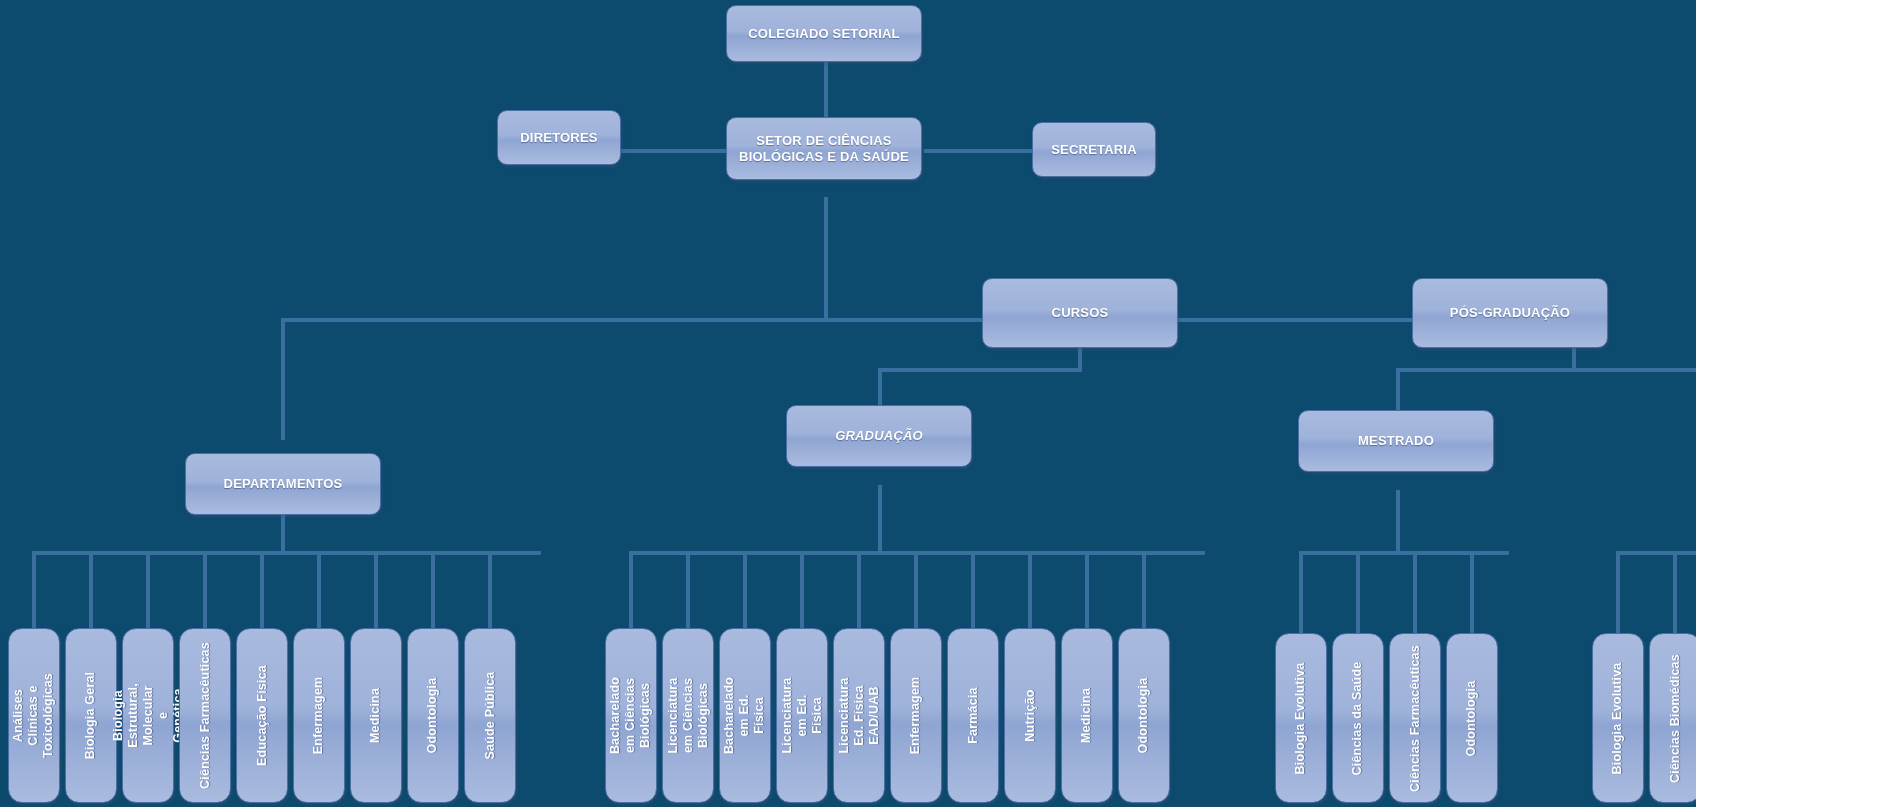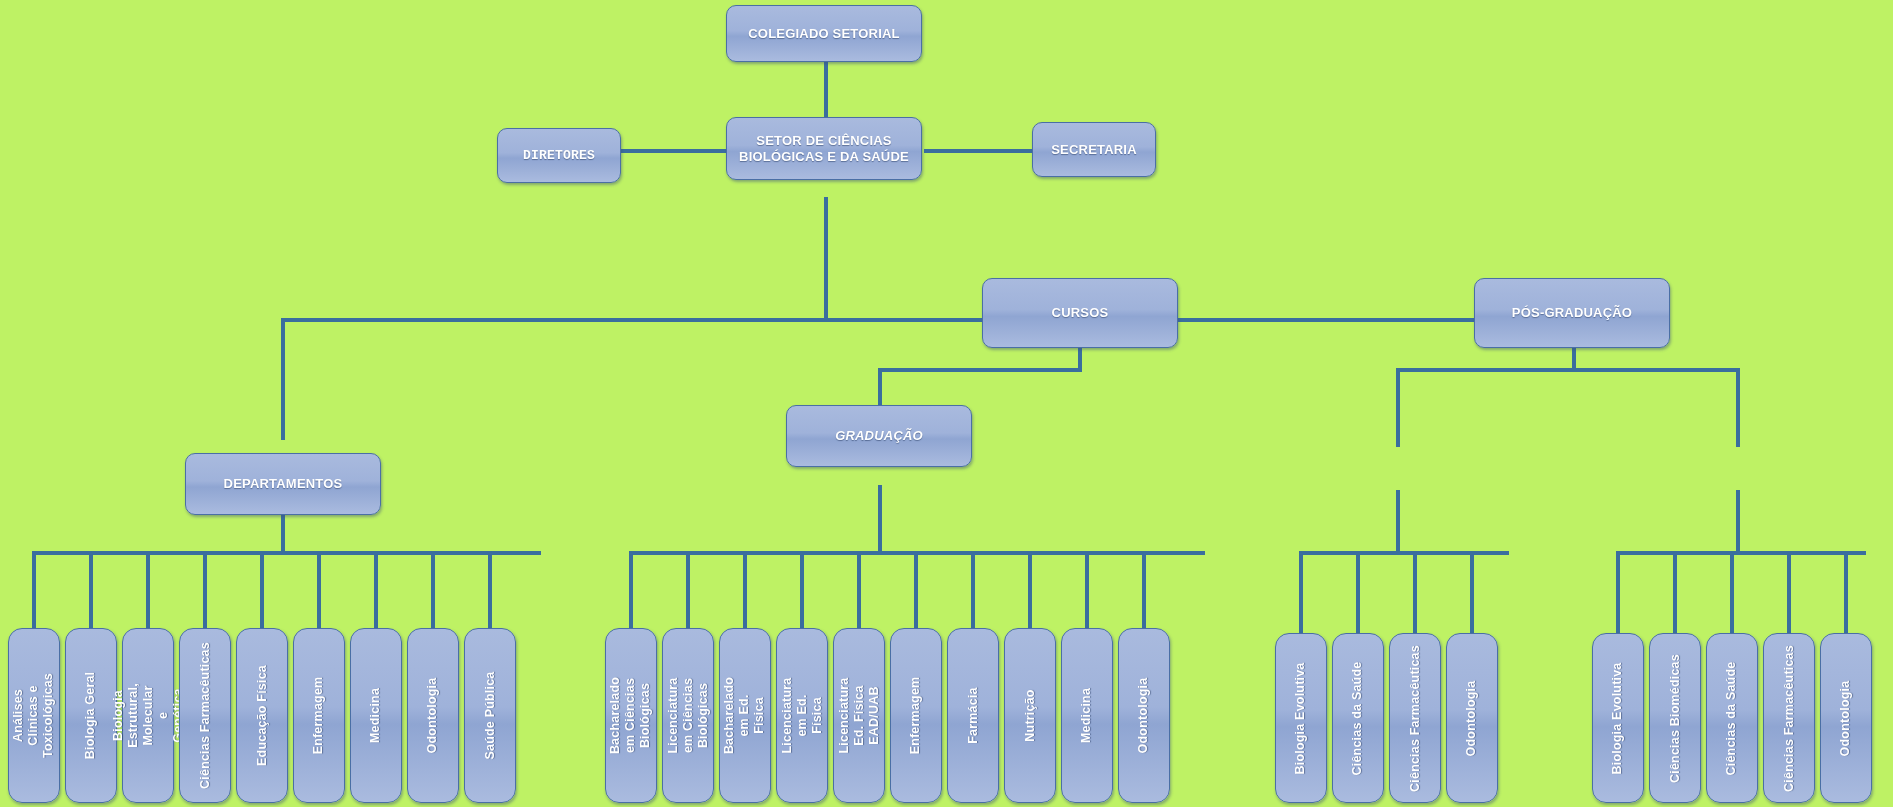--- a/index.html
+++ b/index.html
@@ -2,23 +2,23 @@
 <html><head>
 <meta charset="utf-8">
 <style>
   html,body{margin:0;padding:0;background:#ffffff;}
   body{
     font-family:"Liberation Sans", sans-serif;
     -webkit-font-smoothing:antialiased;
   }
   #canvas{
     position:relative;
-    width:1893px;
+    width:1696px;
     height:807px;
-    background:#bef264;
+    background:#0c4a6e;
     overflow:hidden;
   }
 
   
   .ln{position:absolute;background:#3a6e9e;}
   .ln.h{height:4px;}
   .ln.v{width:4px;}
 
   
   .node{
@@ -130,44 +130,47 @@
 
   <div class="node tier-top" style="left:726px;top:5px;width:196px;height:57px;">
     <span>COLEGIADO SETORIAL</span>
   </div>
 
   <div class="node tier-top" style="left:726px;top:117px;width:196px;height:63px;flex-direction:column;">
     <span>SETOR DE CIÊNCIAS</span>
     <span>BIOLÓGICAS E DA SAÚDE</span>
   </div>
 
-  <div class="node tier-top" style="left:497px;top:128px;width:124px;height:55px;font-family:Liberation Mono, monospace;">
+  <div class="node tier-top" style="left:497px;top:110px;width:124px;height:55px;">
     <span>DIRETORES</span>
   </div>
 
   <div class="node tier-mid" style="left:982px;top:278px;width:196px;height:70px;">
     <span>CURSOS</span>
   </div>
 
   <div class="node tier-top" style="left:1032px;top:122px;width:124px;height:55px;">
     <span>SECRETARIA</span>
   </div>
 
-  <div class="node tier-mid" style="left:1474px;top:278px;width:196px;height:70px;">
+  <div class="node tier-mid" style="left:1412px;top:278px;width:196px;height:70px;">
     <span>PÓS-GRADUAÇÃO</span>
   </div>
 
   <div class="node tier-mid" style="left:185px;top:405px;width:196px;height:62px;margin-top:48px;">
     <span>DEPARTAMENTOS</span>
   </div>
 
   <div class="node tier-mid" style="left:786px;top:405px;width:186px;height:62px;font-style:italic;">
     <span>GRADUAÇÃO</span>
   </div>
 
+  <div class="node tier-mid" style="left:1298px;top:410px;width:196px;height:62px;">
+    <span>MESTRADO</span>
+  </div>
 
 
   <div id="leaf-departamentos">
       <div class="leaf node twoline" style="left: 8px; top: 628px; width: 52px; height: 175px;">
         <span class="lbl">Análises Clínicas e Toxicológicas</span>
       </div>
       <div class="leaf node" style="left: 65px; top: 628px; width: 52px; height: 175px;">
         <span class="lbl">Biologia Geral</span>
       </div>
       <div class="leaf node twoline" style="left: 122px; top: 628px; width: 52px; height: 175px;">

